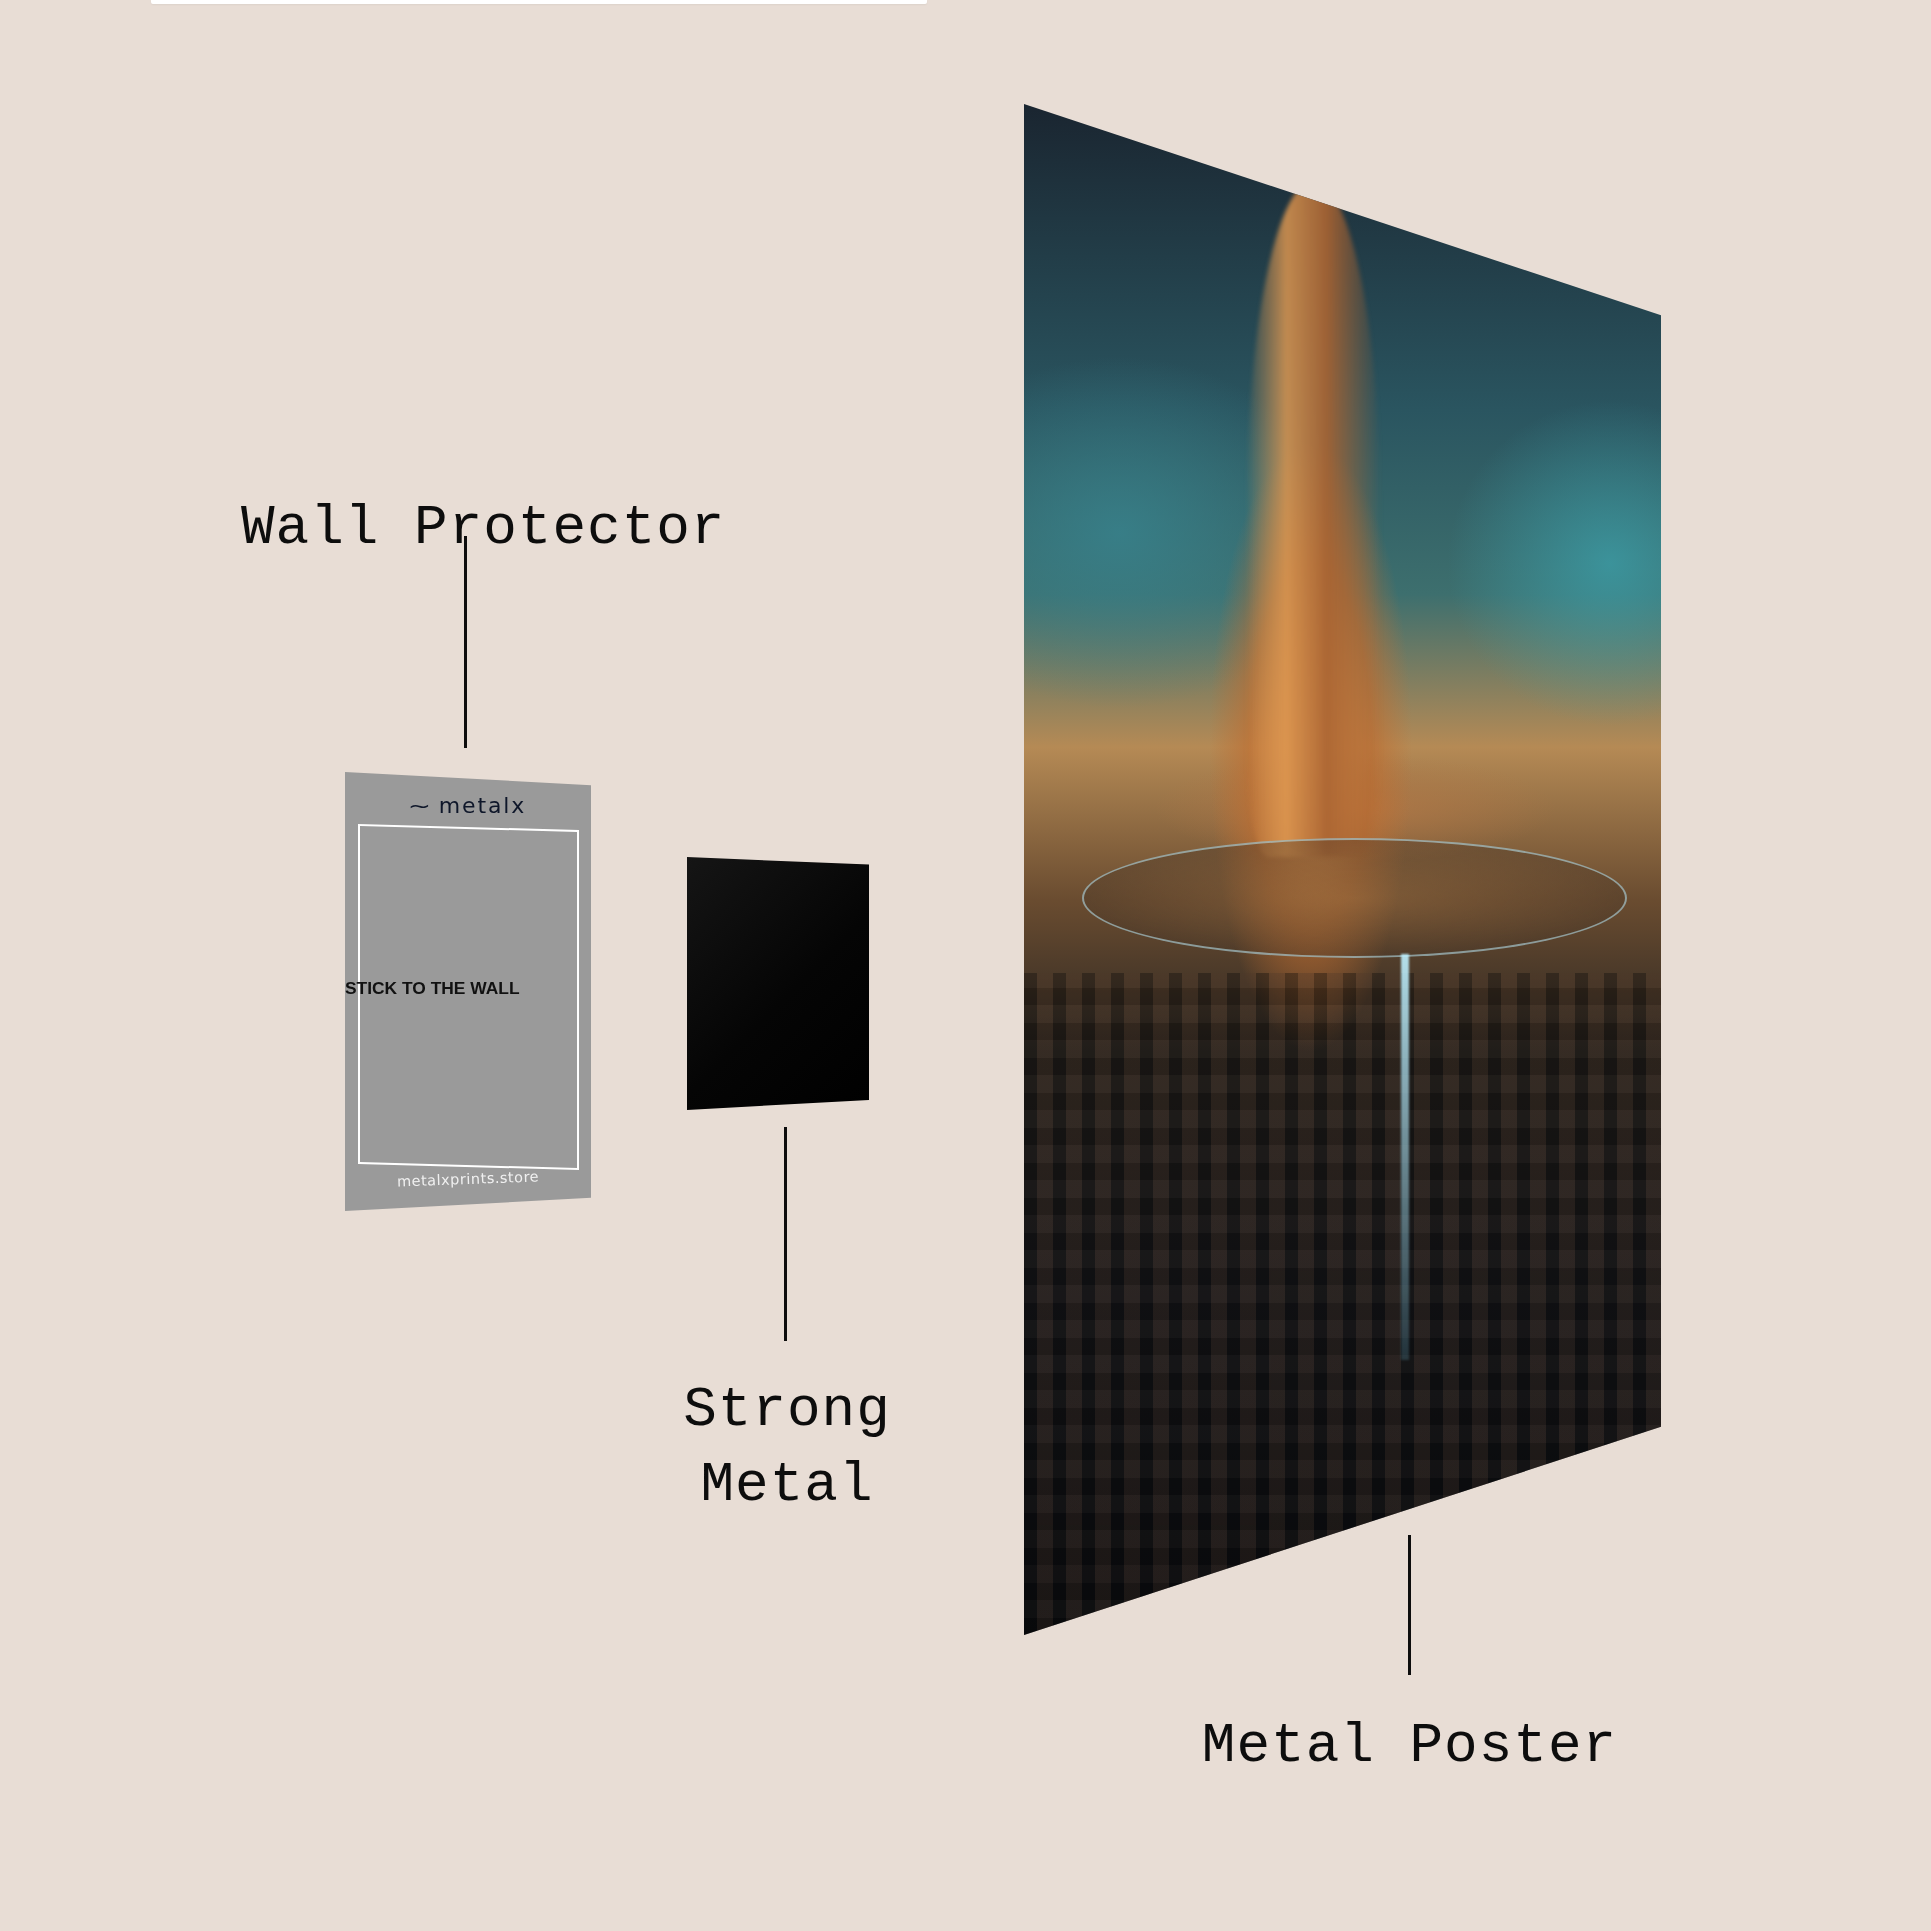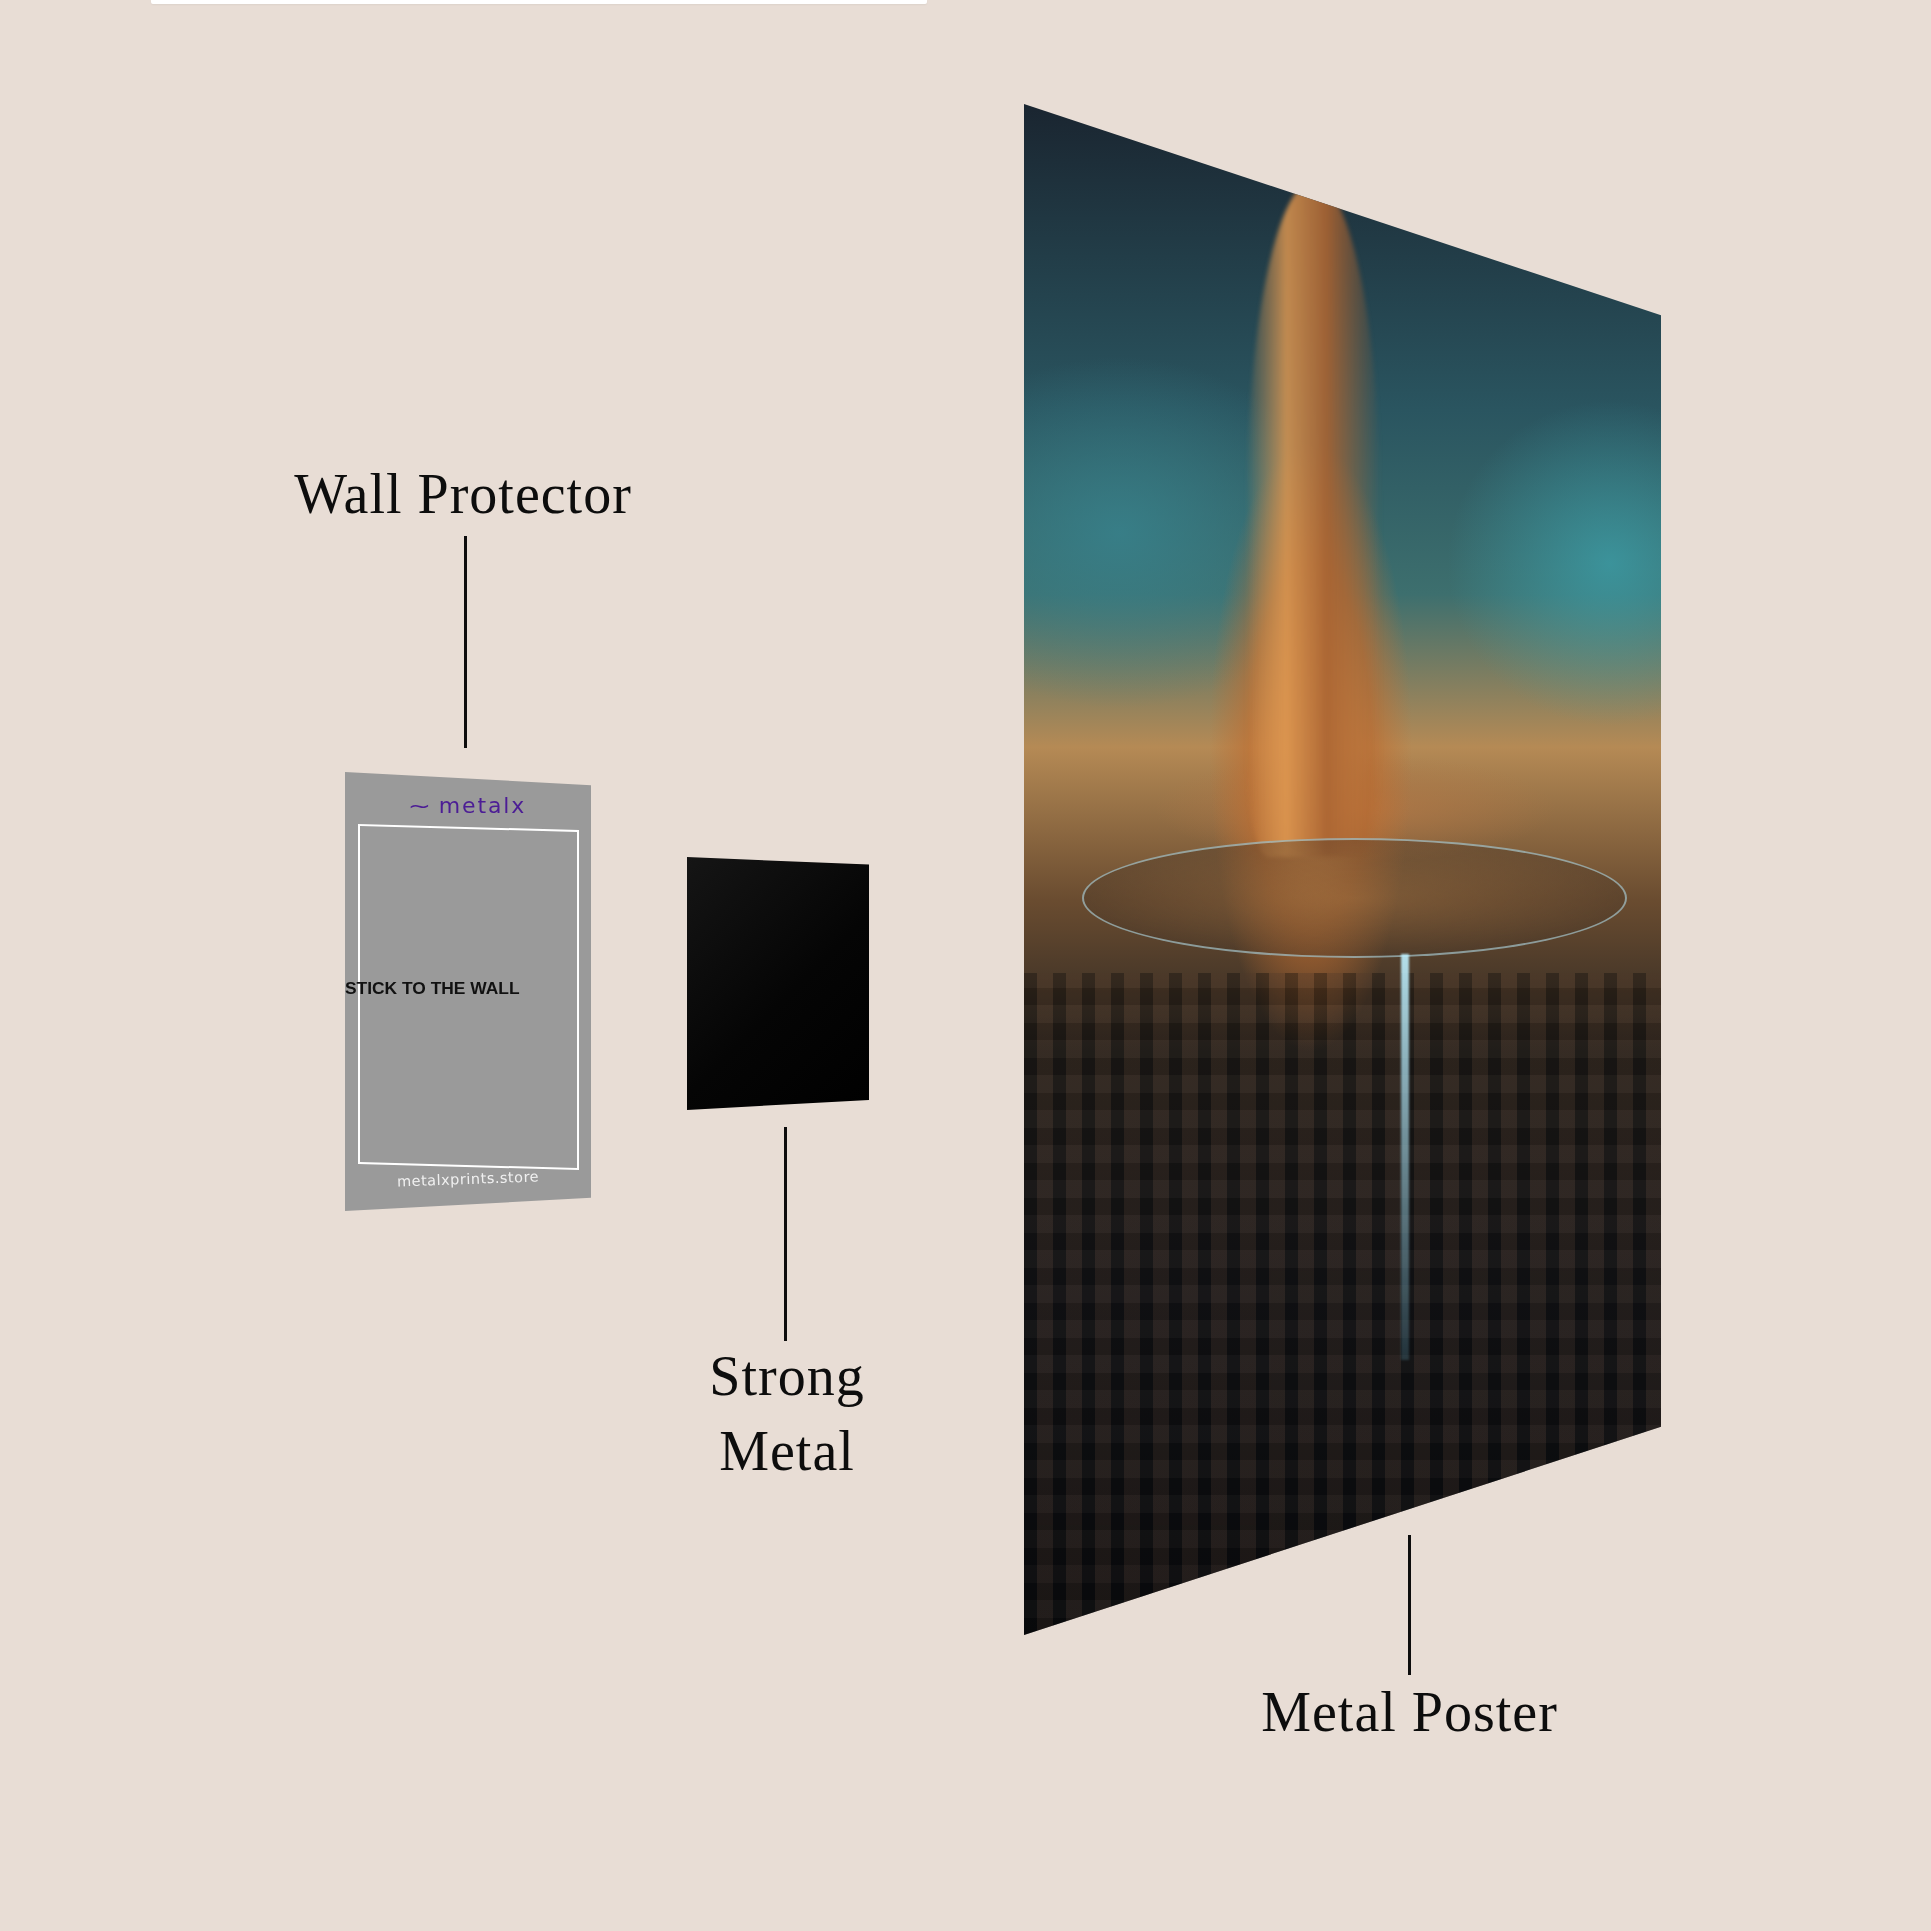--- a/index.html
+++ b/index.html
@@ -10,33 +10,34 @@
       font-family: "DejaVu Sans", sans-serif;
     }
     .top-strip {
       position: absolute; left: 151px; top: 0; width: 776px; height: 3.9px;
       background: #ffffff; border-radius: 0 0 1.9px 1.9px;
       box-shadow: 0 1px 1.9px rgba(0,0,0,0.05);
     }
     .label {
       position: absolute; color: #0d0d0d; font-weight: 400;
       letter-spacing: 1px; text-align: center; white-space: nowrap;
-      font-family: Liberation Serif, serif;
+      font-family: Liberation Mono, monospace;
+      margin-top: 34px;
     }
     .leader { position: absolute; width: 2.9px; background: #0d0d0d; }
 
     
     .protector {
       position: absolute; left: 345px; top: 772px; width: 246px; height: 439px;
       clip-path: polygon(0 0, 100% 3%, 100% 97%, 0 100%);
       background: #9a9a9a;
     }
     .protector-logo {
       position: absolute; left: 0; right: 0; top: 21px; text-align: center;
-      color: #4c1d95; font-size: 22px; letter-spacing: 1.9px;
+      color: #0f172a; font-size: 22px; letter-spacing: 1.9px;
       font-family: "DejaVu Sans", sans-serif;
     }
     .protector-logo .mark { font-size: 19.3px; margin-right: 7.7px; }
     .protector-frame {
       position: absolute; left: 12.6px; top: 55px; width: 217px; height: 336px;
       border: 2.9px solid #ffffff;
       transform: skewY(1.6deg);
     }
     .protector-text {
       position: absolute; left: 0; right: 0; top: 206px; text-align: left;

